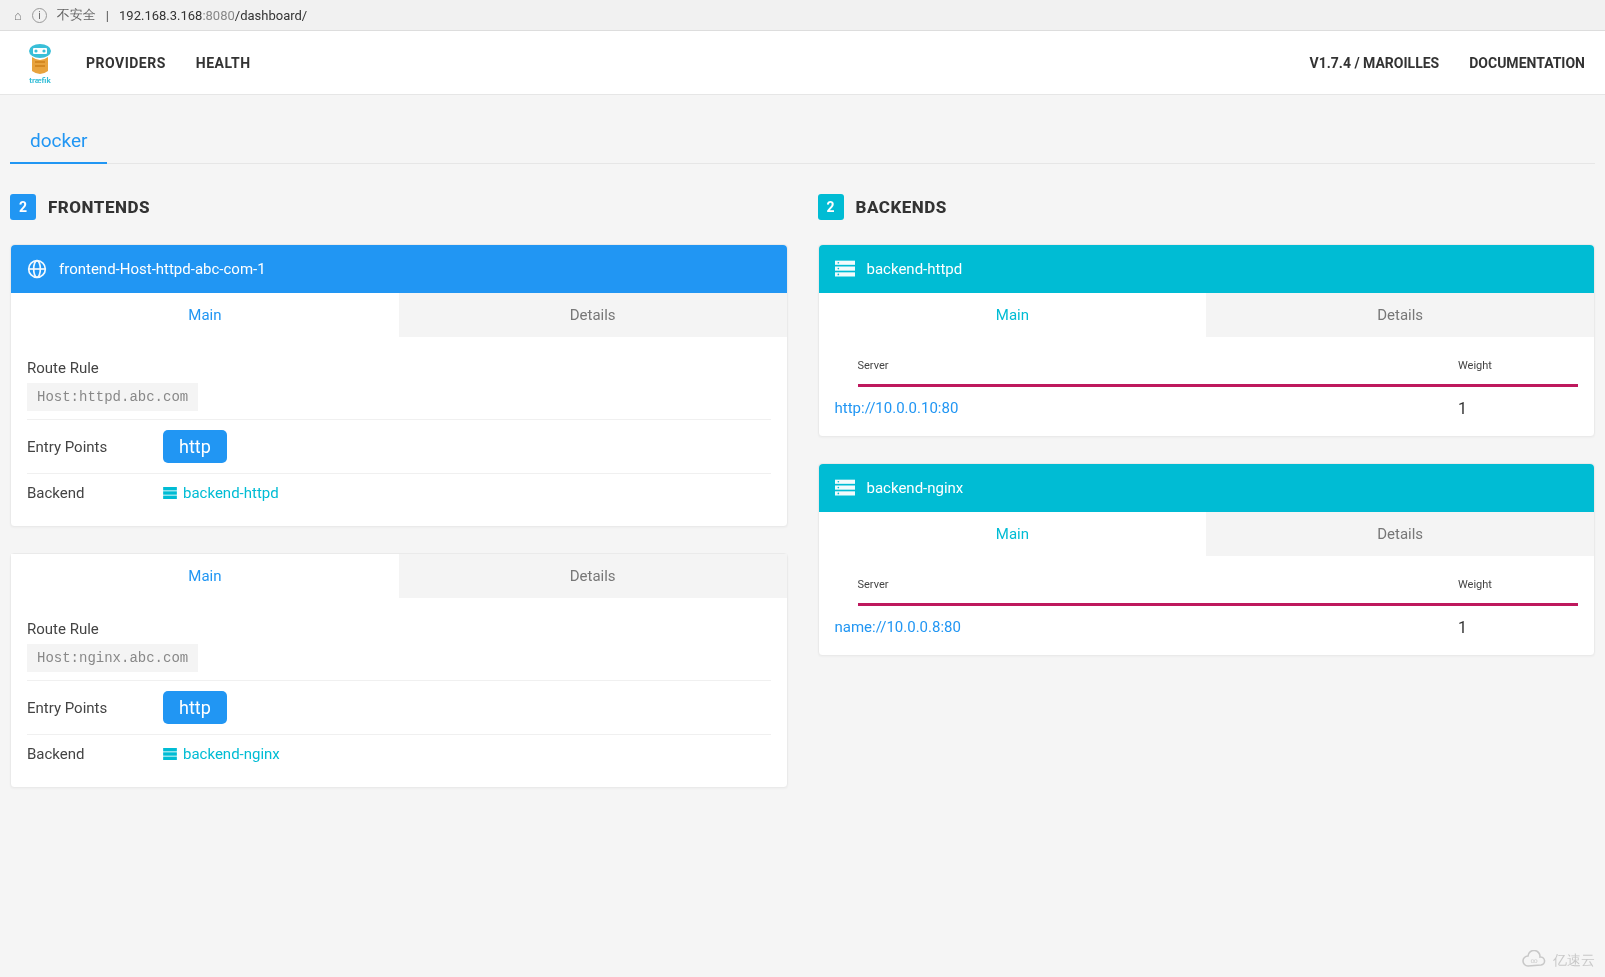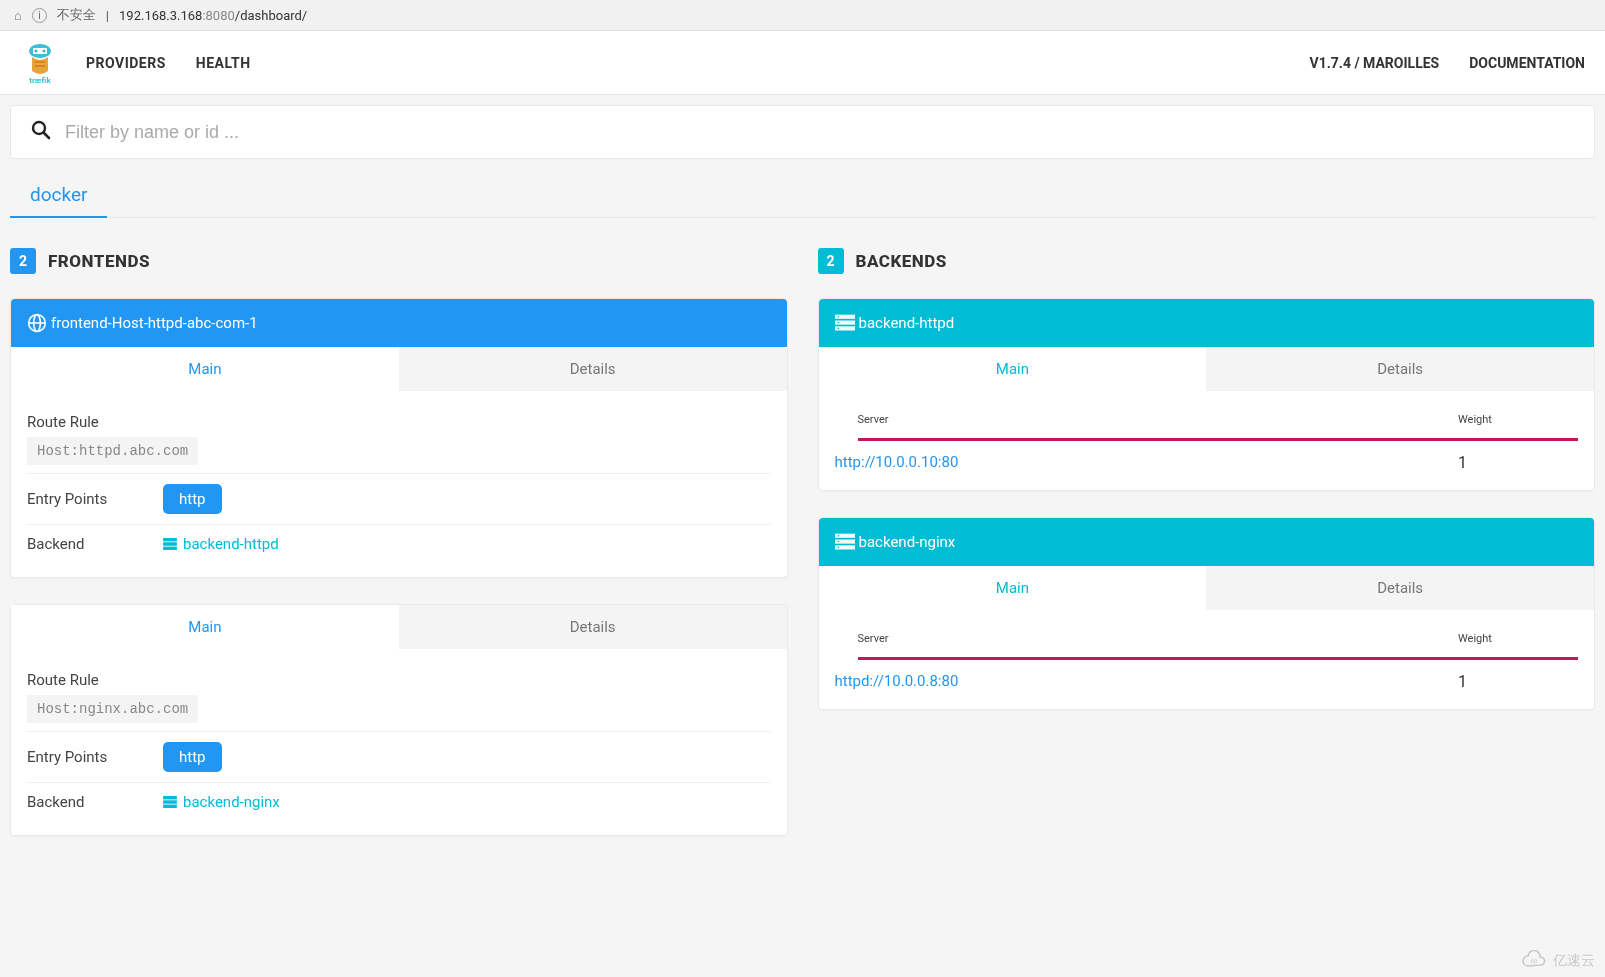--- a/index.html
+++ b/index.html
@@ -31,39 +31,39 @@
 
 .columns { display: flex; gap: 30px; margin-top: 30px; }
 .col { flex: 1; }
 
 .section-header { display: flex; align-items: center; gap: 12px; margin-bottom: 24px; }
 .count-badge { background: #2196f3; color: #fff; font-weight: 700; border-radius: 3px; width: 26px; height: 26px; display: flex; align-items: center; justify-content: center; font-size: 14px; }
 .col.backends .count-badge { background: #00bcd4; }
 .section-title { font-weight: 800; font-size: 17px; letter-spacing: .5px; }
 
 .card { background: #fff; border: 1px solid #eaeaea; border-radius: 4px; margin-bottom: 26px; box-shadow: 0 1px 2px rgba(0,0,0,0.03); }
-.card-header { padding: 14px 16px; color: #fff; display: flex; align-items: center; gap: 4px; font-size: 15px; border-radius: 4px 4px 0 0; }
+.card-header { padding: 14px 16px; color: #fff; display: flex; align-items: center; gap: 12px; font-size: 15px; border-radius: 4px 4px 0 0; }
 .card-header.blue { background: #2196f3; }
 .card-header.teal { background: #00bcd4; }
 .card-header .hicon { width: 20px; height: 20px; opacity: 0.95; }
 
 .card-tabs { display: flex; }
 .card-tabs .ctab { flex: 1; text-align: center; padding: 13px 0; font-size: 15px; cursor: pointer; background:#fff; }
 .card-tabs .ctab.active { color: #2196f3; background: #fff; }
 .card-tabs .ctab.inactive { color: #777; background: #f4f4f4; }
 .col.backends .card-tabs .ctab.active { color: #00bcd4; }
 
 .card-body { padding: 14px 16px; }
 .row { padding: 8px 0; }
 .label { color: #444; font-size: 15px; }
 .code-box { background: #f4f4f4; color: #888; font-family: "Courier New", monospace; font-size: 14px; padding: 6px 10px; margin-top: 6px; display: inline-block; }
 .kv { display: flex; align-items: center; gap: 40px; padding: 10px 0; border-top: 1px solid #f0f0f0; }
 .kv:first-child { border-top: none; }
 .kv .k { color: #444; font-size: 15px; min-width: 96px; }
-.pill { background: #2196f3; color: #fff; padding: 6px 16px; border-radius: 5px; font-size: 15px; }
+.pill { background: #2196f3; color: #fff; padding: 6px 16px; border-radius: 5px; font-size: 18px; }
 .link-teal { color: #00bcd4; font-size: 15px; display: inline-flex; align-items: center; gap: 6px; text-decoration: none; cursor: pointer; }
 .link-teal .server-icon { width: 14px; height: 12px; }
 .link-blue { color: #2196f3; text-decoration: none; cursor: pointer; font-size: 15px; }
 
 .be-table .thead { display: flex; justify-content: space-between; color: #444; font-size: 11px; padding: 8px 0 12px 0; border-bottom: 3px solid #be185d; margin-left: 23px; }
 .be-table .trow { display: flex; justify-content: space-between; padding: 12px 0 4px 0; }
 
 .watermark { position: fixed; right: 10px; bottom: 6px; color: #c8c8c8; font-size: 14px; display: flex; align-items: center; gap: 6px; }
 .watermark .wicon { display:inline-block; }
 </style>
@@ -98,29 +98,20 @@
     <span class="item">HEALTH</span>
   </div>
   <div class="nav-right">
     <span class="item">V1.7.4 / MAROILLES</span>
     <span class="item">DOCUMENTATION</span>
   </div>
 </div>
 
 <div class="container">
 
-  <div class="search-box">
-    <span class="mag-icon">
-      <svg width="20" height="20" viewBox="0 0 20 20">
-          <circle cx="8" cy="8" r="6" stroke="#222" stroke-width="2.4" fill="none"></circle>
-          <line x1="13" y1="13" x2="18" y2="18" stroke="#222" stroke-width="2.6" stroke-linecap="round"></line>
-        </svg>
-    </span>
-    <input type="text" placeholder="Filter by name or id ..." style="">
-  </div>
 
   <div class="provider-tabs">
     <div class="tab">docker</div>
   </div>
 
   <div class="columns">
 
     <div class="col frontends">
       <div class="section-header">
         <div class="count-badge">2</div>
@@ -241,21 +232,21 @@
         <div class="card-tabs">
           <div class="ctab active">Main</div>
           <div class="ctab inactive">Details</div>
         </div>
         <div class="card-body be-table">
           <div class="thead">
             <span>Server</span>
             <span style="min-width:120px">Weight</span>
           </div>
           <div class="trow">
-            <a class="link-blue">httpd://10.0.0.8:80</a>
+            <a class="link-blue">name://10.0.0.8:80</a>
             <span style="min-width:120px">1</span>
           </div>
         </div>
       </div>
     </div>
 
   </div>
 </div>
 
 <div class="watermark">

